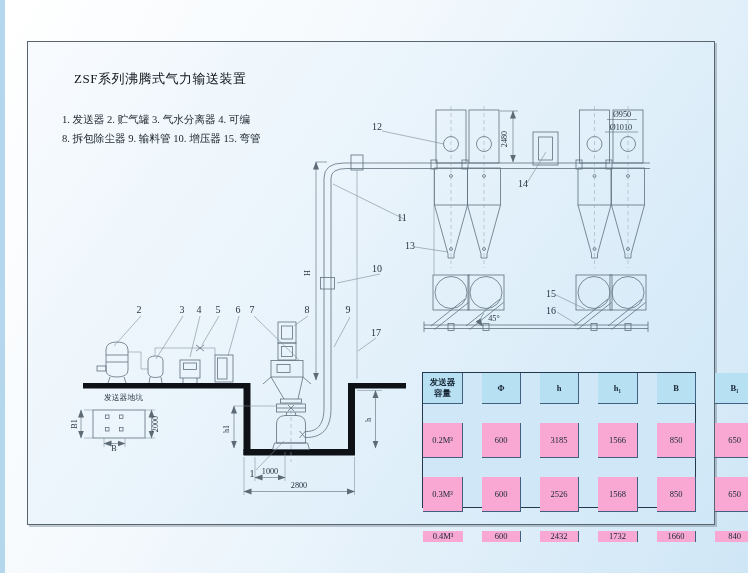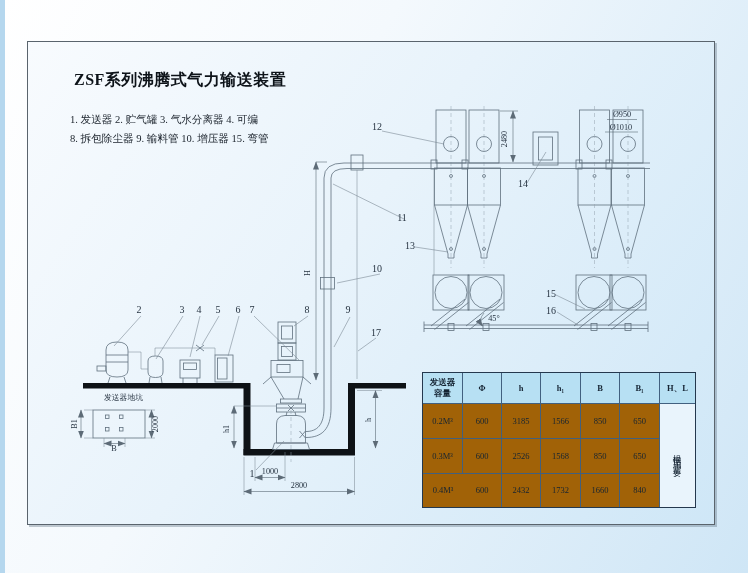--- a/index.html
+++ b/index.html
@@ -4,45 +4,45 @@
 <style>
   html,body{margin:0;padding:0;}
   .page{position:relative;width:748px;height:573px;overflow:hidden;
     background:linear-gradient(118deg,#ffffff 0%,#f4f9fd 38%,#cfe6f6 100%);
     font-family:"Liberation Serif","DejaVu Serif",serif;}
   .band{position:absolute;left:0;top:0;width:5px;height:100%;background:#b5d7ee;}
   .panel{position:absolute;left:27px;top:41px;width:686px;height:482px;
     border:1.5px solid #5a646d;
     background:linear-gradient(125deg,#f8fbfe 0%,#e8f3fb 45%,#cfe7f7 100%);
     box-shadow:2px 2px 0 rgba(96,116,132,.38);}
-  .title{position:absolute;left:74px;top:70px;font-size:16px;font-weight:700;
+  .title{position:absolute;left:74px;top:70px;font-size:13px;font-weight:400;
     letter-spacing:.5px;color:#0d1319;white-space:nowrap;}
-  .legend{position:absolute;left:70px;top:110px;width:240px;font-size:10.6px;
+  .legend{position:absolute;left:62px;top:110px;width:240px;font-size:10.6px;
     line-height:19px;color:#1a222b;}
   .legend span{display:block;white-space:nowrap;}
   svg.diagram{position:absolute;left:0;top:0;}
   .s{stroke:#60707e;stroke-width:.8;fill:none;}
   .thin{stroke:#7e8b97;stroke-width:.55;fill:none;}
   .dash{stroke:#93a1ad;stroke-width:.5;fill:none;stroke-dasharray:4 3;}
   .ld{stroke:#7c8a96;stroke-width:.6;fill:none;}
   .dim{stroke:#5d6b77;stroke-width:.6;fill:none;}
   .gnd{fill:#0e1216;stroke:none;}
   svg text{fill:#273442;font-family:"Liberation Serif","DejaVu Serif",serif;}
   .tc{font-size:10px;text-anchor:middle;}
   .td{font-size:8.2px;text-anchor:middle;}
   .tp{font-size:7.8px;}
   
   .spec{position:absolute;left:422px;top:372px;width:272px;height:134px;
     display:grid;grid-template-columns:40px 39px 39px 40px 39px 40px 1fr;
     grid-template-rows:31px 35px 35px 1fr;
     border:1.6px solid #24384e;background:#cfe7f6;
-    font-size:8.5px;color:#152433;}
+    font-size:8.5px;color:#152433;gap:19px;}
   .spec .c{border-right:1px solid #41607f;border-bottom:1px solid #41607f;
     display:flex;align-items:center;justify-content:center;text-align:center;
-    background:#a16207;line-height:1.25;}
+    background:#f9a8d4;line-height:1.25;}
   .spec .c.hd{background:#b7e0f3;font-weight:600;}
   .spec .c:nth-child(7n){border-right:none;}
   .spec .c.last{border-bottom:none;}
   .spec .note{grid-column:7;grid-row:2/5;border-right:none;border-bottom:none;
     writing-mode:vertical-rl;letter-spacing:3px;display:flex;align-items:center;
     justify-content:center;background:#e9f4fc;font-size:8.6px;}
 </style>
 </head>
 <body>
 

